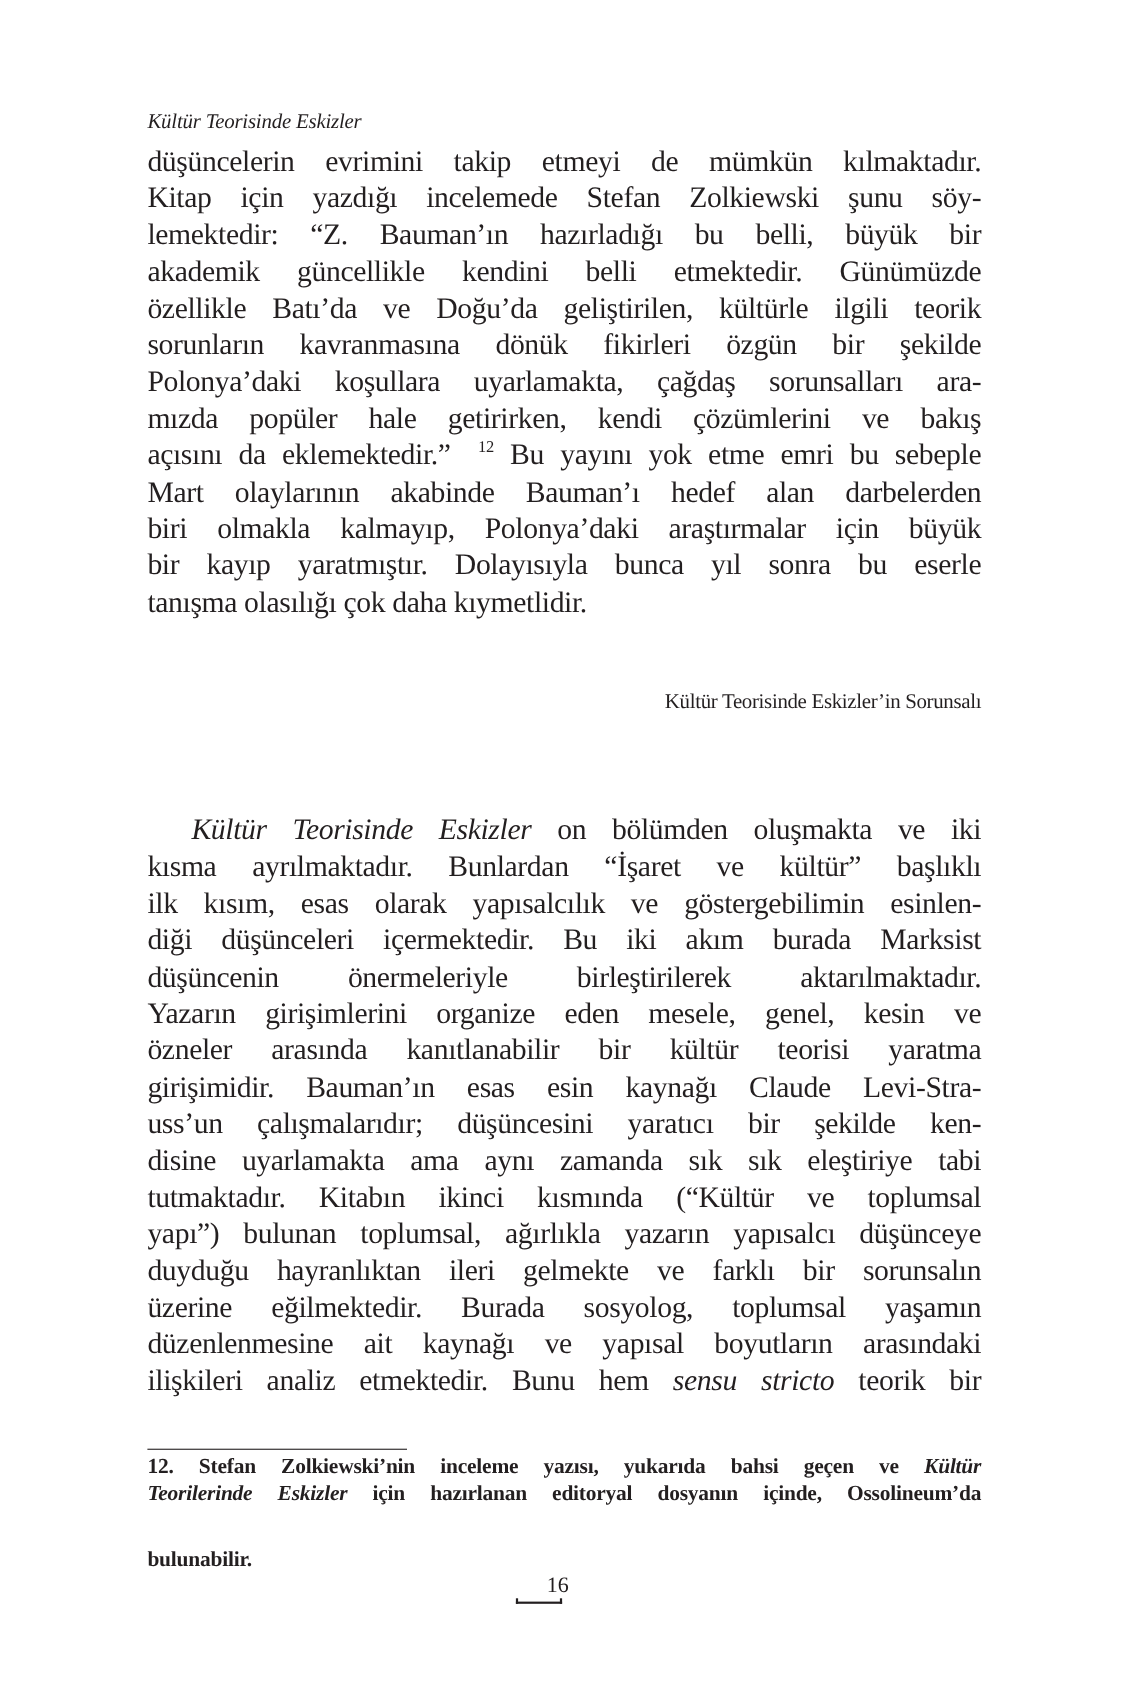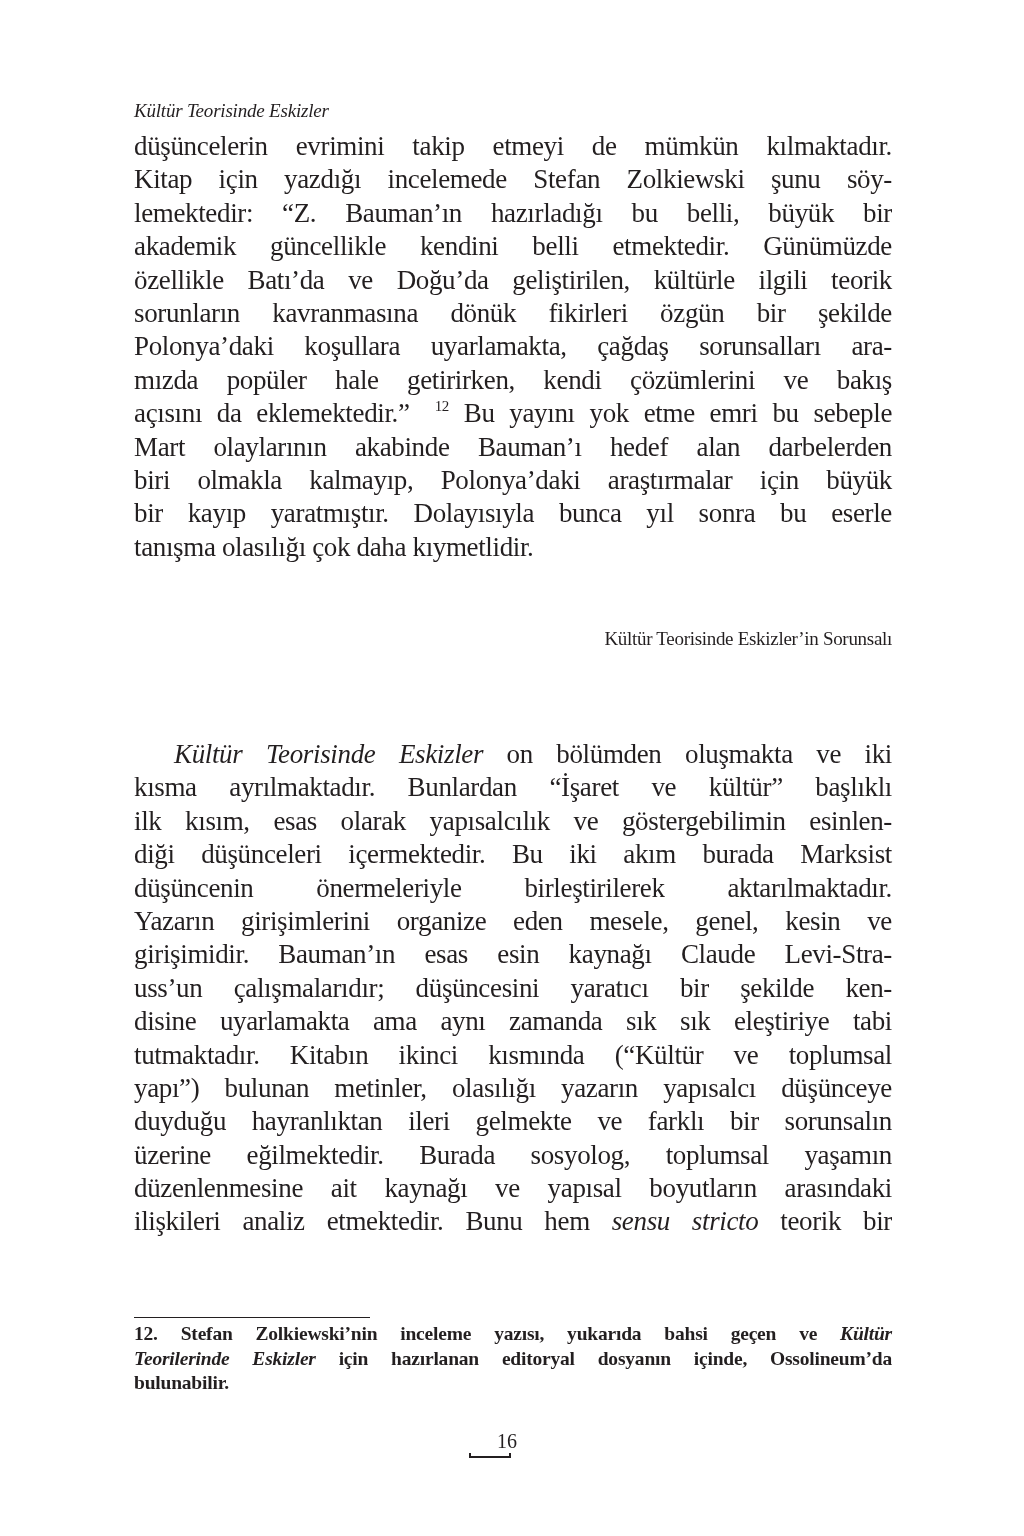--- a/index.html
+++ b/index.html
@@ -13,21 +13,21 @@
   .line.indent { padding-left: 40px; }
   .body1 { top: 130px; }
   .heading { position: absolute; left: 134px; width: 758px; top: 628px; text-align: right; font-size: 19px; letter-spacing: -0.3px; }
   .body2 { top: 738px; }
   sup { font-size: 15px; line-height: 0; vertical-align: 11px; margin-left: 25px; }
   em { font-style: italic; }
   .fn-rule { position: absolute; left: 134px; top: 1317px; width: 236px; height: 1px; background: #231f20; }
   .footnote { position: absolute; left: 134px; width: 758px; top: 1322px; font-weight: bold; }
   .fn-line { display: block; height: 24.5px; line-height: 24.5px; font-size: 19.5px; white-space: nowrap;
              text-align: justify; text-align-last: justify; letter-spacing: -0.2px; }
-  .fn-line.last { text-align-last: left; }
+  .fn-line.last { text-align-last: left; margin-top: 36px; }
   .page-number { position: absolute; left: 470px; top: 1430px; width: 90px; text-align: center; font-size: 20px; }
   .page-bracket { position: absolute; left: 469px; top: 1453px; width: 42px; height: 5px;
                   border-left: 2px solid #231f20; border-right: 2px solid #231f20; border-bottom: 2px solid #231f20; box-sizing: border-box; }
 </style>
 </head>
 <body>
 
 <div class="running-header">Kültür Teorisinde Eskizler</div>
 
 <div class="block body1">
@@ -48,25 +48,26 @@
 
 <div class="heading">Kültür Teorisinde Eskizler’in Sorunsalı</div>
 
 <div class="block body2">
   <span class="line indent"><em>Kültür Teorisinde Eskizler</em><span> on bölümden oluşmakta ve iki</span></span>
   <span class="line">kısma ayrılmaktadır. Bunlardan “İşaret ve kültür” başlıklı</span>
   <span class="line">ilk kısım, esas olarak yapısalcılık ve göstergebilimin esinlen-</span>
   <span class="line">diği düşünceleri içermektedir. Bu iki akım burada Marksist</span>
   <span class="line">düşüncenin önermeleriyle birleştirilerek aktarılmaktadır.</span>
   <span class="line">Yazarın girişimlerini organize eden mesele, genel, kesin ve</span>
+  <span class="line">özneler arasında kanıtlanabilir bir kültür teorisi yaratma</span>
   <span class="line">girişimidir. Bauman’ın esas esin kaynağı Claude Levi-Stra-</span>
   <span class="line">uss’un çalışmalarıdır; düşüncesini yaratıcı bir şekilde ken-</span>
   <span class="line">disine uyarlamakta ama aynı zamanda sık sık eleştiriye tabi</span>
   <span class="line">tutmaktadır. Kitabın ikinci kısmında (“Kültür ve toplumsal</span>
-  <span class="line">yapı”) bulunan metinler, olasılığı yazarın yapısalcı düşünceye</span>
+  <span class="line">yapı”) bulunan toplumsal, ağırlıkla yazarın yapısalcı düşünceye</span>
   <span class="line">duyduğu hayranlıktan ileri gelmekte ve farklı bir sorunsalın</span>
   <span class="line">üzerine eğilmektedir. Burada sosyolog, toplumsal yaşamın</span>
   <span class="line">düzenlenmesine ait kaynağı ve yapısal boyutların arasındaki</span>
   <span class="line"><span>ilişkileri analiz etmektedir. Bunu hem </span><em>sensu stricto</em><span> teorik bir</span></span>
 </div>
 
 <div class="fn-rule"></div>
 
 <div class="footnote">
   <span class="fn-line"><span>12. Stefan Zolkiewski’nin inceleme yazısı, yukarıda bahsi geçen ve </span><em>Kültür</em></span>

